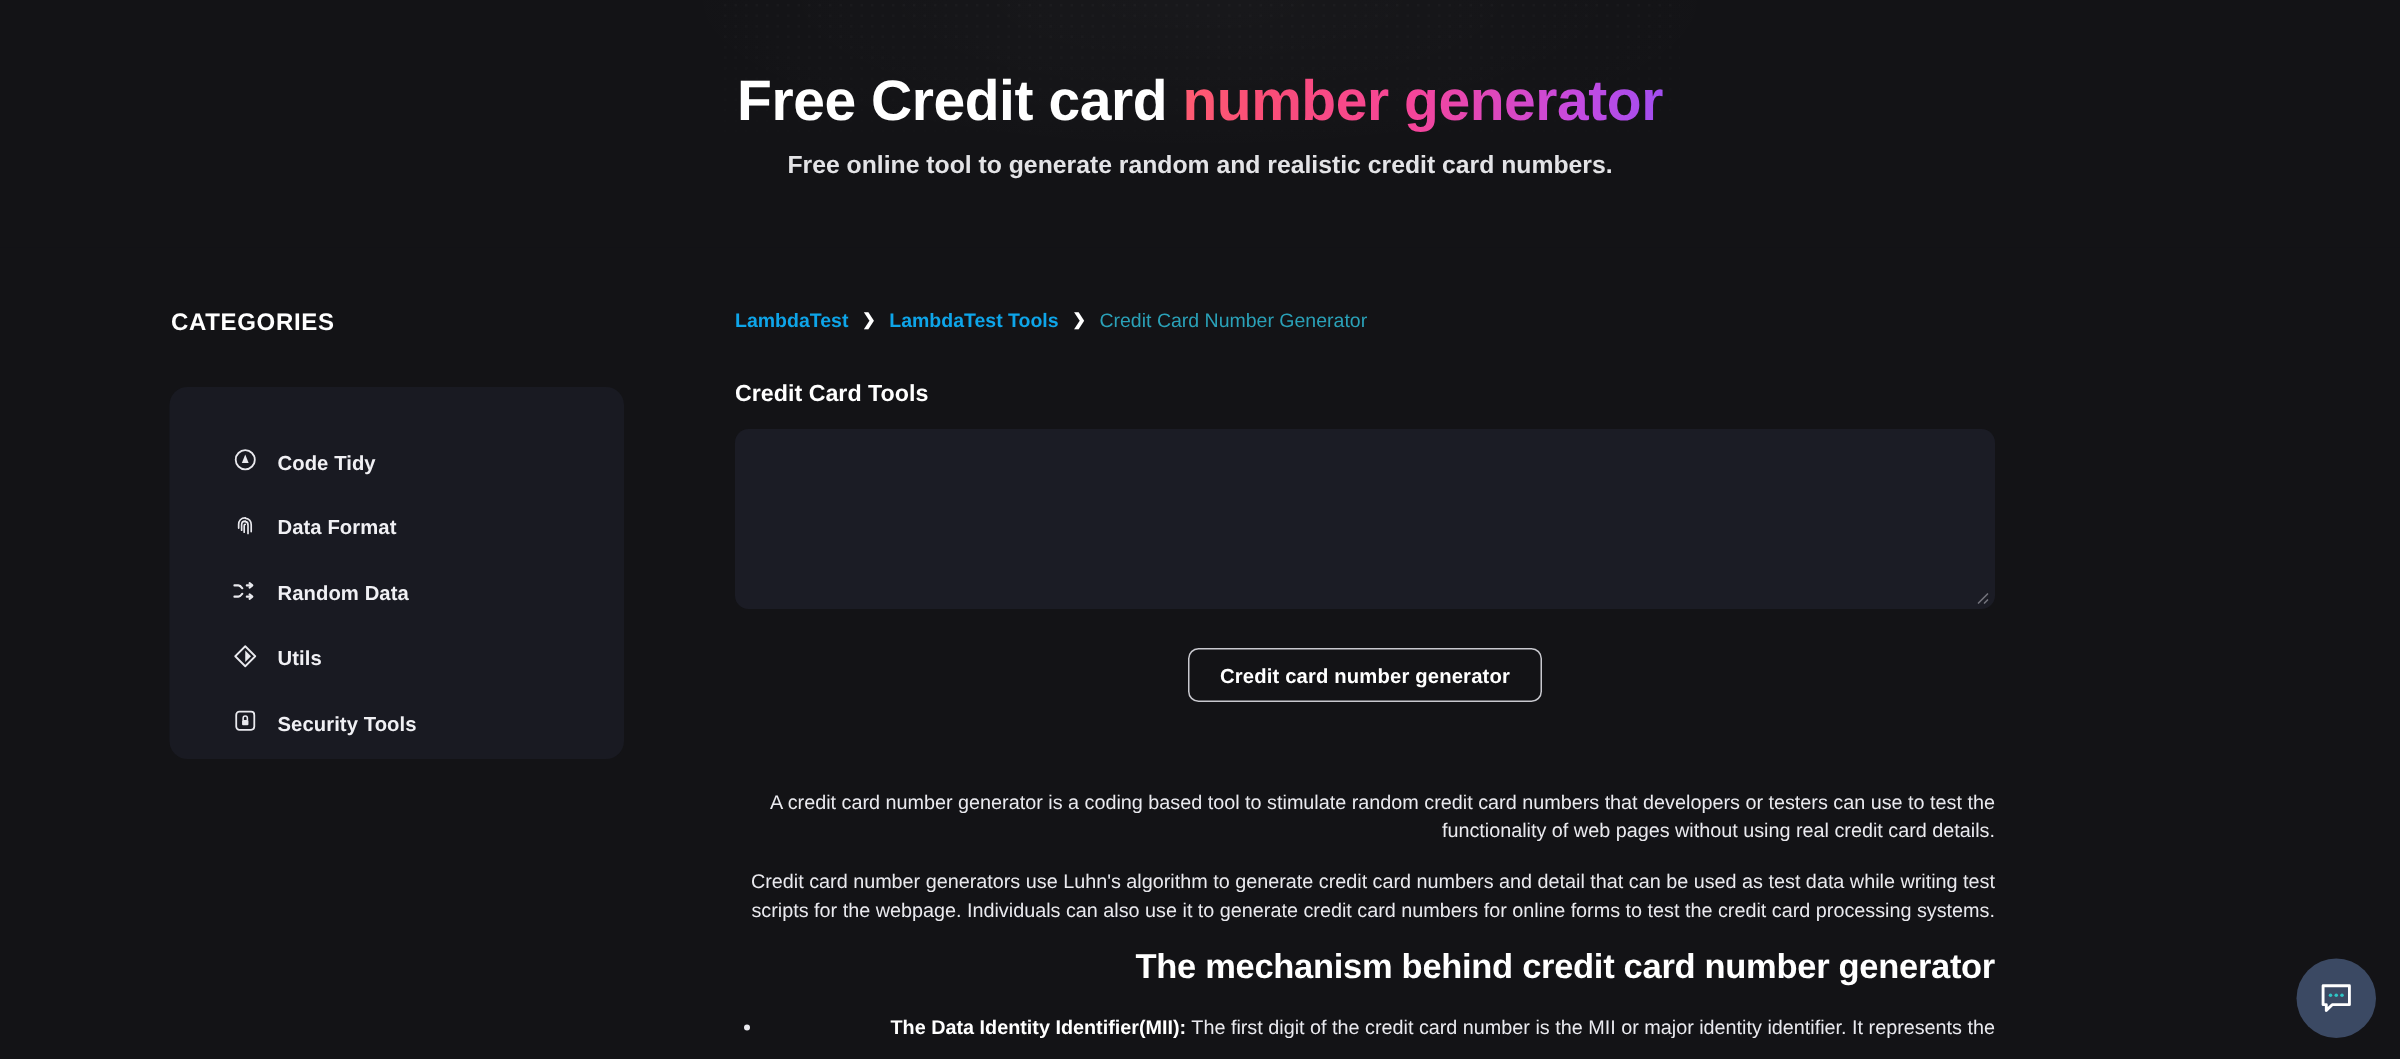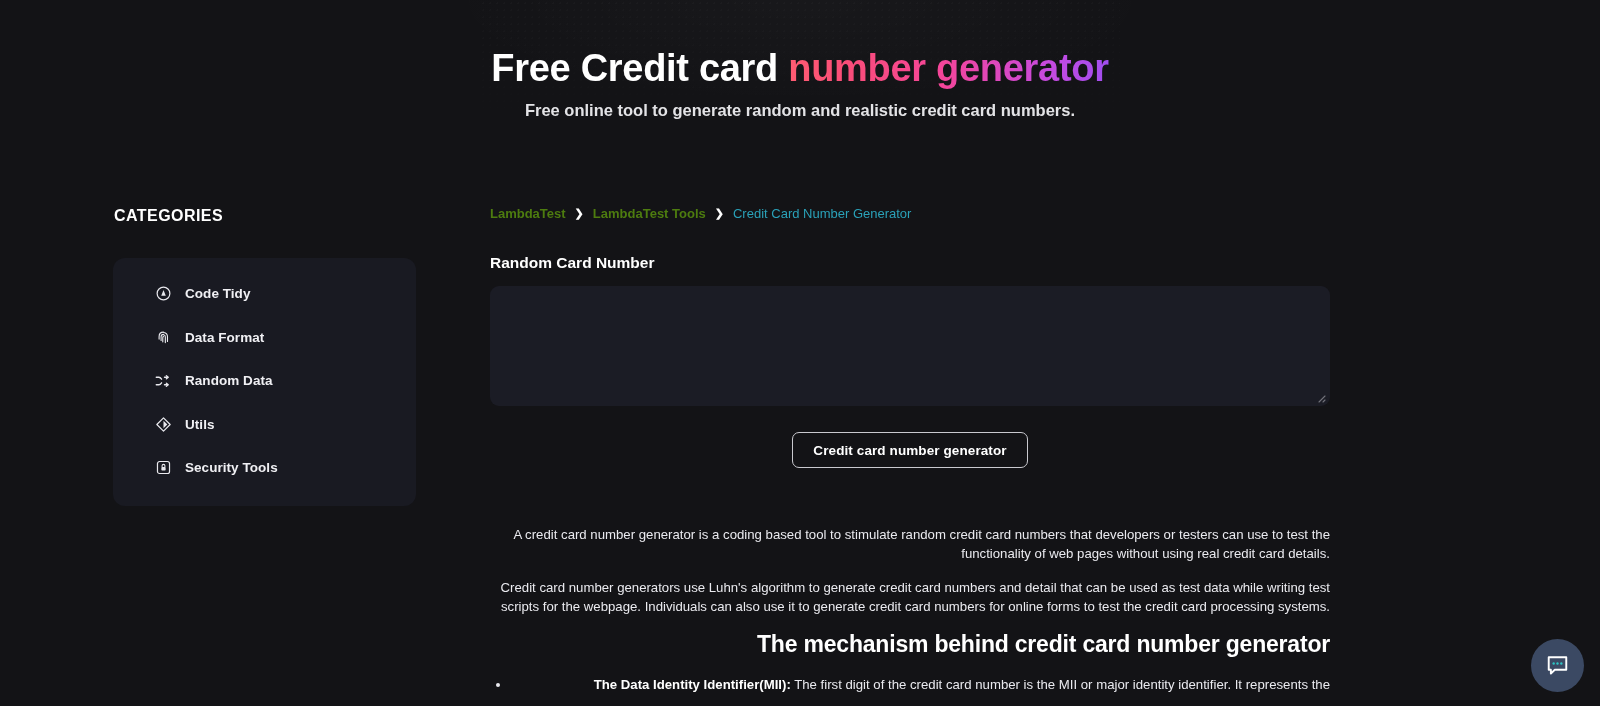--- a/index.html
+++ b/index.html
@@ -99,21 +99,21 @@
   .cat-card {
     margin-top: 33px;
     width: 303px;
     height: 248px;
     background: #191a22;
     border-radius: 12px;
     padding-top: 14px;
   }
   .cat-item {
     display: flex;
-    align-items: center;
+    align-items: flex-end;
     gap: 13px;
     height: 43.5px;
     padding-left: 41px;
     cursor: pointer;
   }
   .cat-item .ico {
     width: 18px; height: 18px;
     display: flex; align-items: center; justify-content: center;
     flex: 0 0 18px;
     color: #e9e9ee;
@@ -136,21 +136,21 @@
 
   .crumbs {
     margin-top: 41px;
     display: flex;
     align-items: center;
     gap: 9px;
     font-size: 13px;
     font-weight: 700;
     white-space: nowrap;
   }
-  .crumbs .c { color: #4d7c0f; cursor: pointer; }
+  .crumbs .c { color: #0ea5e9; cursor: pointer; }
   .crumbs .c.last { color: #2aa1b8; font-weight: 400; cursor: default; }
   .crumbs .sep {
     color: #ffffff;
     font-size: 11px;
     font-weight: 700;
     transform: translateY(-.5px);
   }
 
   .field-label {
     margin-top: 33px;
@@ -334,21 +334,21 @@
   <main class="main">
 
     <div class="crumbs">
       <span class="c">LambdaTest</span>
       <span class="sep">❯</span>
       <span class="c">LambdaTest Tools</span>
       <span class="sep">❯</span>
       <span class="c last">Credit Card Number Generator</span>
     </div>
 
-    <div class="field-label">Random Card Number</div>
+    <div class="field-label">Credit Card Tools</div>
 
     <div class="ta-wrap">
       <textarea class="cc-output" placeholder="" style=""></textarea>
       <svg class="grip" viewBox="0 0 12 12" stroke="#b9b9c2" stroke-width="1.1" stroke-linecap="round">
         <path d="M11 5 5 11"></path>
         <path d="M11 9 9 11"></path>
       </svg>
     </div>
 
     <div class="btn-row">

